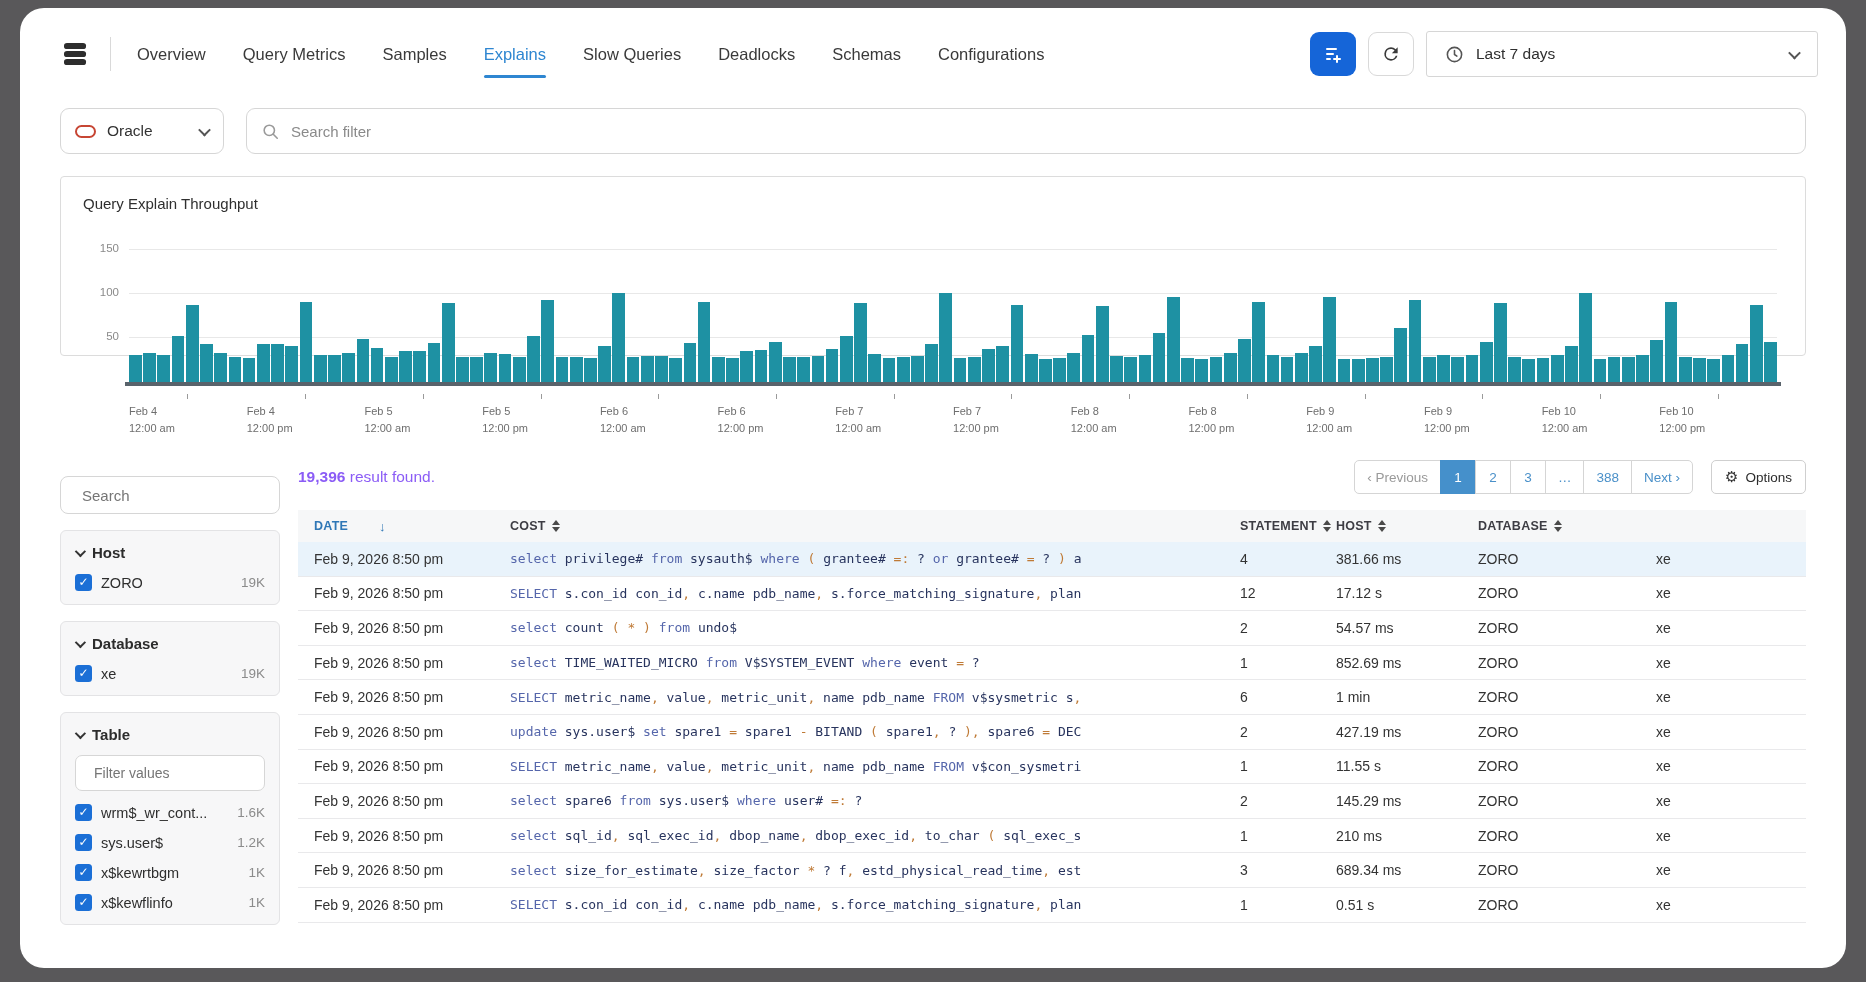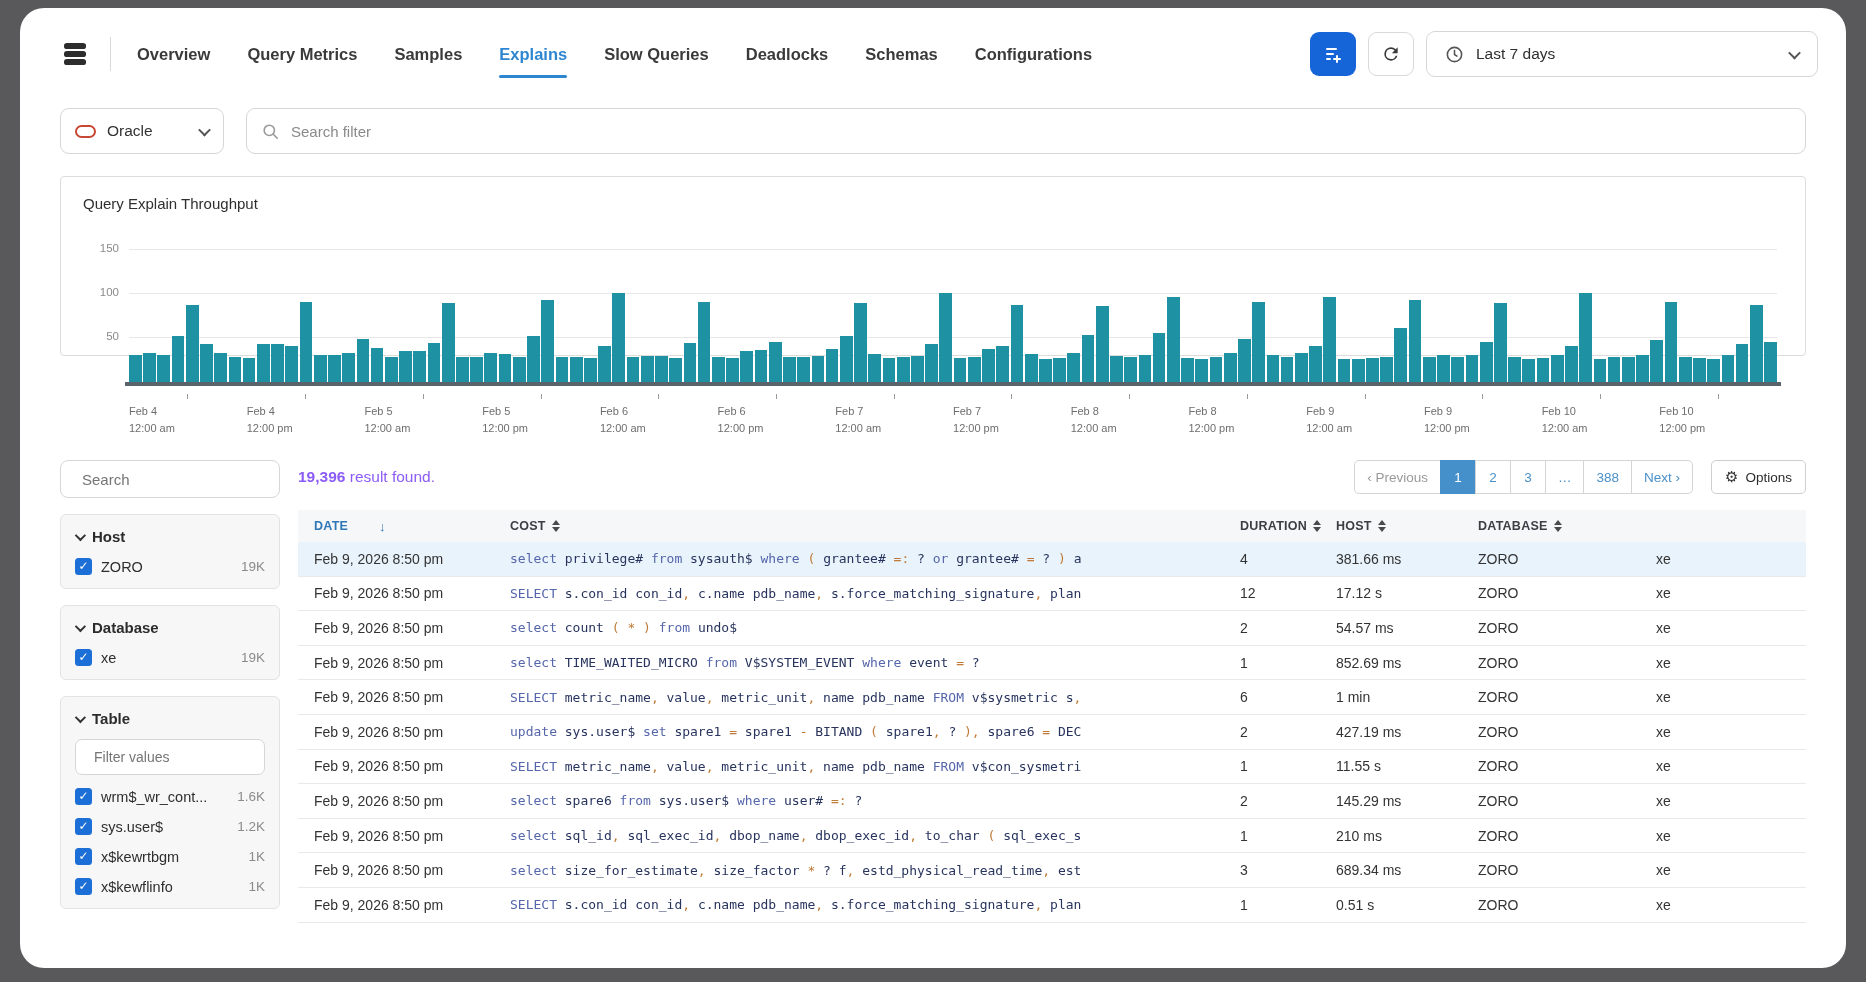--- a/index.html
+++ b/index.html
@@ -6,27 +6,27 @@
   html,body { width:1866px; height:982px; }
   body { background:#59585a; font-family:"Liberation Sans","DejaVu Sans",sans-serif; color:#333; position:relative; overflow:hidden; }
   .card { position:absolute; left:20px; top:8px; right:20px; bottom:14px; background:#fff; border-radius:24px; overflow:hidden; }
 
   
   .topbar { height:92px; display:flex; align-items:center; padding:0 28px 0 40px; }
   .logo { width:30px; height:30px; display:flex; flex-direction:column; justify-content:center; gap:2px; }
   .logo i { display:block; height:6px; width:22px; background:#2d2d2d; border-radius:3px/2.6px; margin:0 auto; }
   .vdiv { width:1px; height:34px; background:#d9d9d9; margin:0 26px 0 20px; }
   .tabs { display:flex; gap:37px; align-items:center; }
-  .tab { font-size:16.5px; color:#3a3a3a; cursor:pointer; position:relative; padding:10px 0;font-weight:bold; }
+  .tab { font-size:16.5px; color:#3a3a3a; cursor:pointer; position:relative; padding:10px 0; }
   .tab.active { color:#2e86d1; }
   .tab.active::after { content:''; position:absolute; left:0; right:0; bottom:-4px; height:3px; background:#2e86d1; border-radius:2px; }
   .top-actions { margin-left:auto; display:flex; align-items:center; gap:12px; }
   .btn-blue { width:46px; height:44px; background:#1565d8; border:none; border-radius:9px; display:flex; align-items:center; justify-content:center; cursor:pointer; }
   .btn-light { width:46px; height:44px; background:#fff; border:1px solid #d9d9d9; border-radius:9px; display:flex; align-items:center; justify-content:center; cursor:pointer; }
-  .time-select { width:392px; height:46px; border:1px solid #d6d6d6; border-radius:9px; display:flex; align-items:center; gap:12px; padding:0 18px; cursor:pointer; }
+  .time-select { width:392px; height:46px; border:1px solid #d6d6d6; border-radius:3px; display:flex; align-items:center; gap:12px; padding:0 18px; cursor:pointer; }
   .time-select .lbl { font-size:15.5px; color:#2f2f2f; }
   .chev { width:9px; height:9px; border-right:2px solid #555; border-bottom:2px solid #555; transform:rotate(45deg) translate(-1px,-1px); margin-left:auto; }
 
   
   .filter-row { display:flex; gap:22px; padding:0 40px; margin-top:8px; }
   .db-select { width:164px; height:46px; border:1px solid #d6d6d6; border-radius:9px; display:flex; align-items:center; gap:11px; padding:0 14px; cursor:pointer; }
   .oracle-ic { width:21px; height:13px; border:2.5px solid #c74634; border-radius:7px; }
   .db-select .lbl { font-size:15.5px; }
   .search-wrap { flex:1; height:46px; border:1px solid #d6d6d6; border-radius:9px; display:flex; align-items:center; gap:11px; padding:0 14px; }
   .search-wrap input, .side-search input, .vfilter input { border:none; outline:none; flex:1; font-size:15px; font-family:inherit; color:#333; background:transparent; }
@@ -40,21 +40,21 @@
   .gridline span { position:absolute; left:-44px; top:-7px; width:34px; text-align:right; font-size:11.5px; color:#8a8a8a; }
   .bars { position:absolute; left:0; right:0; top:0; bottom:4px; display:flex; align-items:flex-end; gap:1.5px; }
   .bar { flex:1 1 0; min-width:0; background:#1e91a3; }
   .baseline { position:absolute; left:-4px; right:-4px; bottom:0; height:4px; background:#59636b; }
   .xlabels { display:flex; margin:8px 6px 0 46px; }
   .xl { flex:1; text-align:left; font-size:11px; color:#6e6e6e; line-height:1.5; }
   .xl::before { content:''; display:block; width:1px; height:5px; background:#9a9a9a; margin:0 auto 4px; }
 
   
   .content { display:flex; gap:18px; padding:0 40px; margin-top:104px; }
-  .sidebar { width:220px; flex:0 0 220px; }
+  .sidebar { width:220px; flex:0 0 220px;margin-top:16px; }
   .side-search { height:38px; border:1px solid #d6d6d6; border-radius:8px; display:flex; align-items:center; gap:9px; padding:0 12px; }
   .section { margin-top:16px; background:#f7f7f8; border:1px solid #e3e3e5; border-radius:6px; padding:13px 14px; }
   .sec-head { display:flex; align-items:center; gap:9px; cursor:pointer; }
   .sec-chev { width:8px; height:8px; border-right:2px solid #333; border-bottom:2px solid #333; transform:rotate(45deg) translateY(-2px); }
   .sec-title { font-size:15px; font-weight:bold; color:#2c2c2c; }
   .vfilter { height:36px; background:#fff; border:1px solid #d6d6d6; border-radius:7px; display:flex; align-items:center; gap:8px; padding:0 10px; margin-top:12px; }
   .vfilter input { font-size:14px; }
   .fitem { display:flex; align-items:center; gap:9px; margin-top:13px; }
   .cbx { width:17px; height:17px; background:#1b6fd6; border-radius:3.5px; color:#fff; font-size:12px; line-height:17px; text-align:center; flex:0 0 17px; cursor:pointer; }
   .fitem .flabel { font-size:14.5px; color:#2e2e2e; white-space:nowrap; overflow:hidden; text-overflow:ellipsis; }
@@ -444,21 +444,21 @@
               <span class="arrow-dn">↓</span>
             </div>
             <div class="hc">
               <span>COST</span>
               <span class="sort2">
                 <i class="up"></i>
                 <i class="dn"></i>
               </span>
             </div>
             <div class="hc">
-              <span>DURATION</span>
+              <span>STATEMENT</span>
               <span class="sort2">
                 <i class="up"></i>
                 <i class="dn"></i>
               </span>
             </div>
             <div class="hc">
               <span>HOST</span>
               <span class="sort2">
                 <i class="up"></i>
                 <i class="dn"></i>

